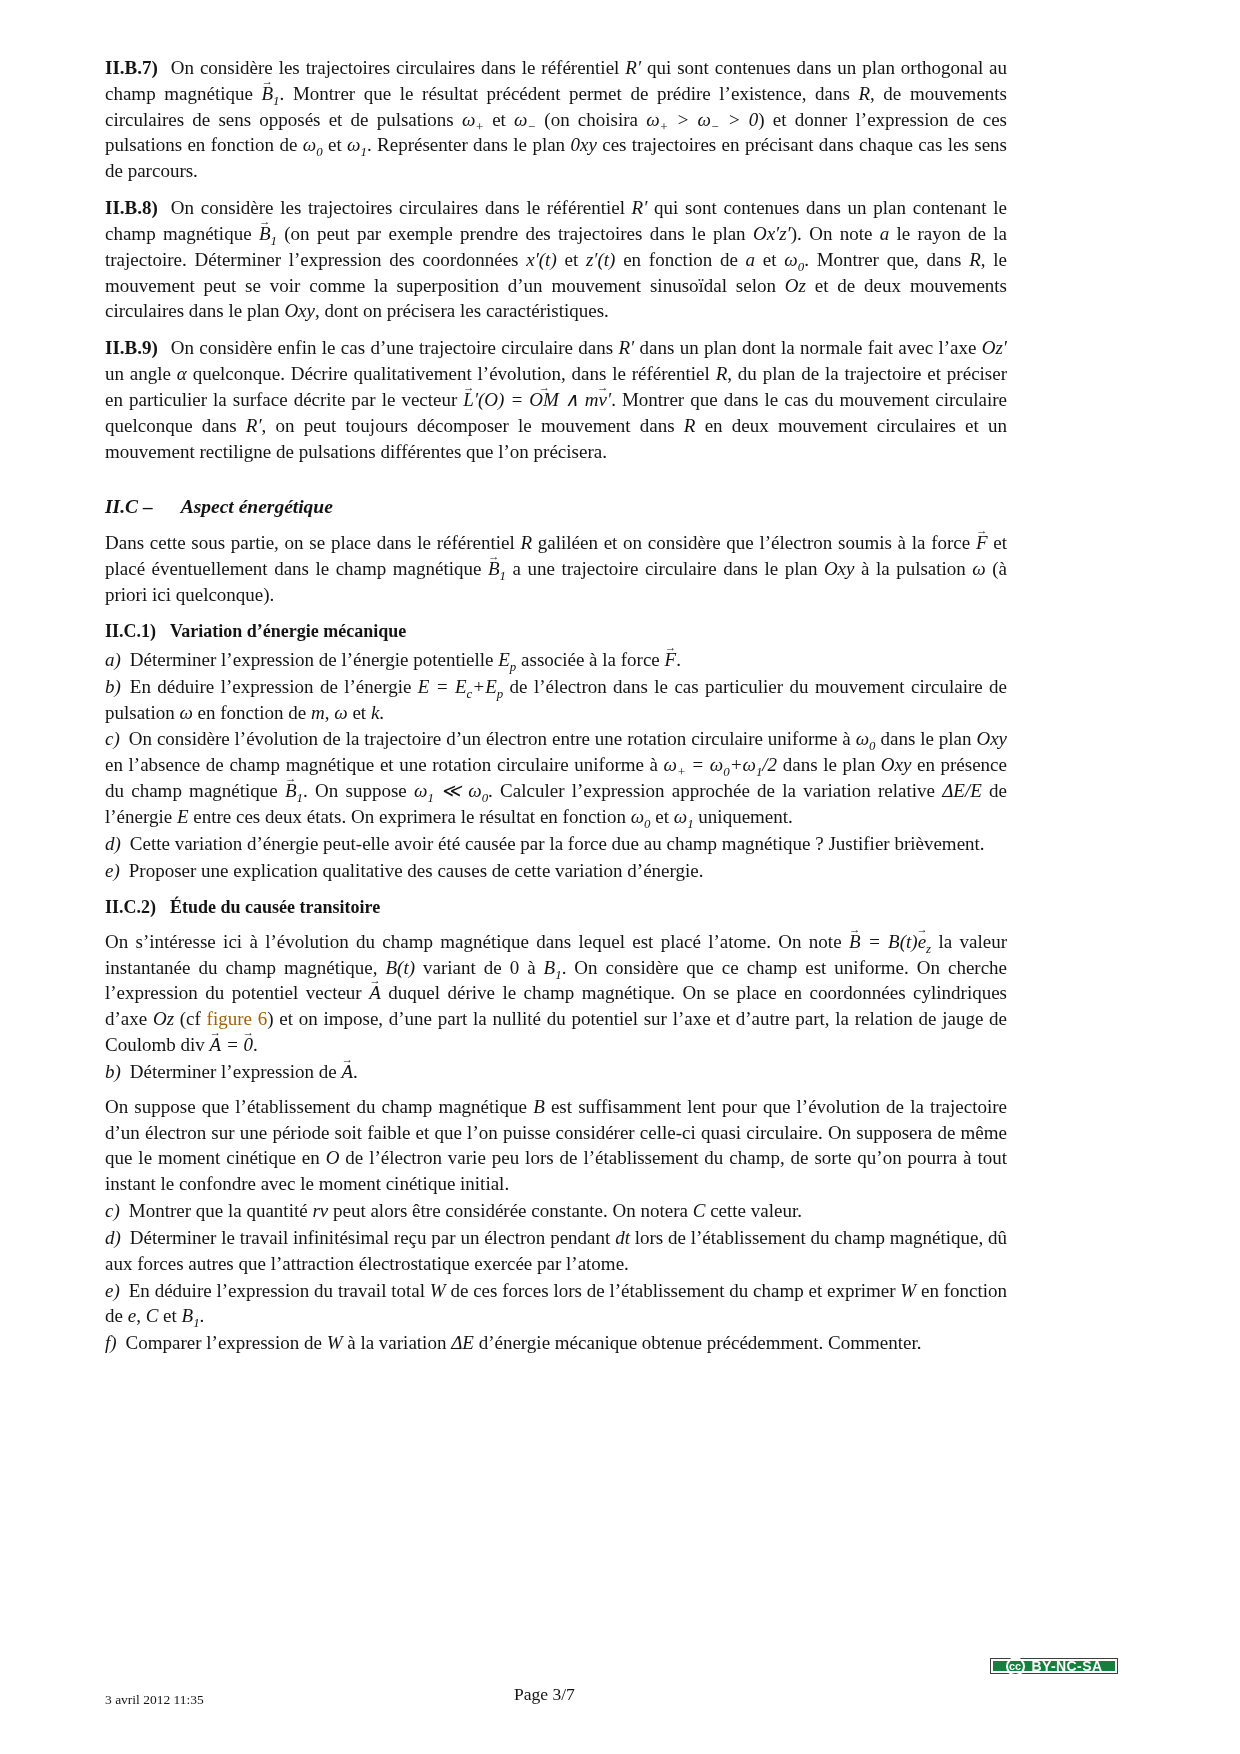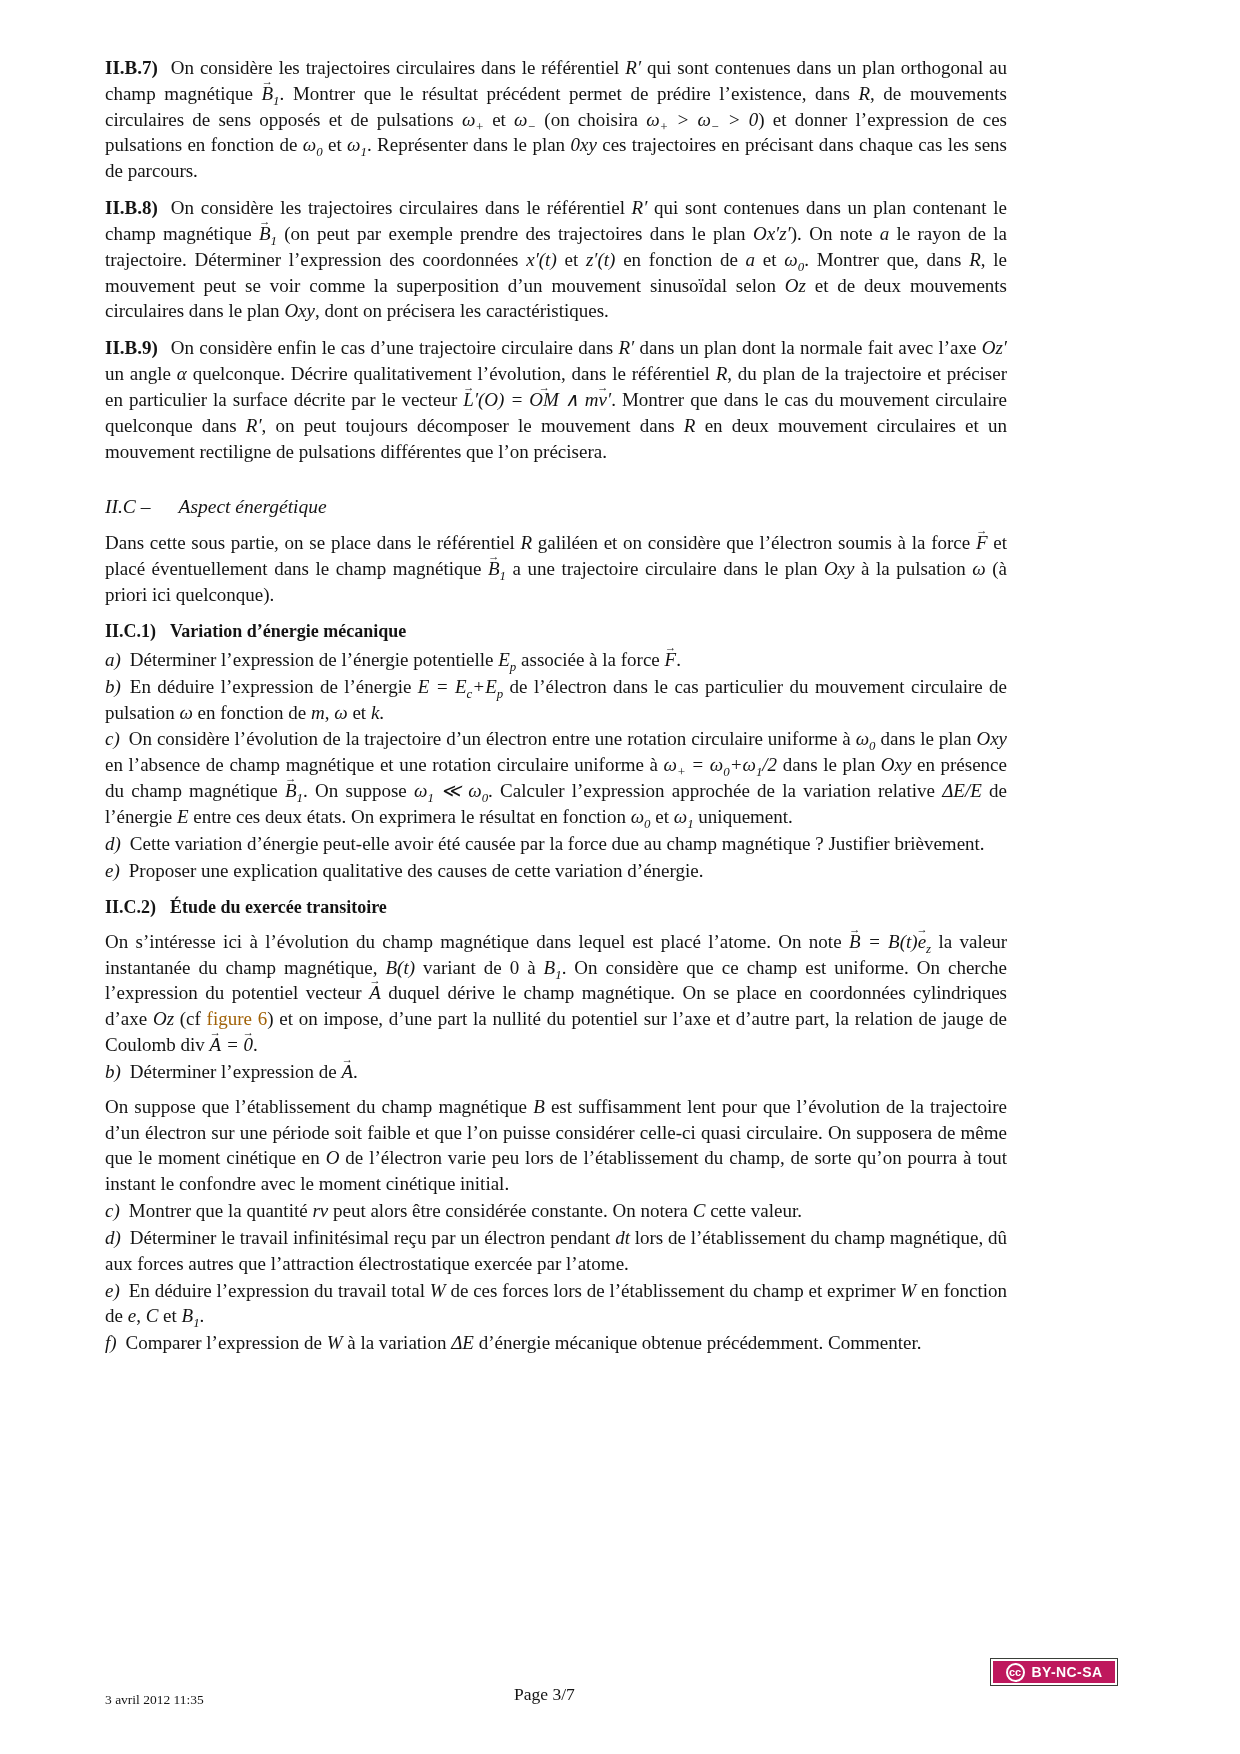--- a/index.html
+++ b/index.html
@@ -10,21 +10,21 @@
   }
   .content{
     position:absolute;left:105px;top:44px;width:902px;
   }
   .block{text-align:justify;font-size:19px;line-height:1.36;}
   .block .label{white-space:nowrap;}
 
   .question{margin-top:11px;}
   .question .label{font-weight:bold;margin-right:13px;}
 
-  .section{margin-top:30px;margin-bottom:4px;font-weight:normal;font-style:italic;font-size:19.5px;}
+  .section{margin-top:30px;margin-bottom:4px;font-weight:bold;font-style:italic;font-size:19.5px;}
   .section .label{margin-right:28px;}
 
   .subsection{margin-top:12px;margin-bottom:3px;font-weight:bold;font-size:18px;}
   .subsection .label{margin-right:14px;}
 
   .item{margin-top:1px;}
   .item .label{font-style:italic;margin-right:9px;}
 
   .para{margin-top:9px;}
 
@@ -33,22 +33,22 @@
   .vec{position:relative;display:inline-block;}
   .vec::before{
     content:"→";position:absolute;left:50%;top:-0.62em;
     transform:translateX(-50%);font-size:0.6em;font-style:normal;
   }
   .green{color:#a16207;}
 
   .footer-date{position:absolute;left:105px;top:1692px;font-size:13.5px;}
   .footer-page{position:absolute;left:0;top:1684px;width:1089px;text-align:center;font-size:17.5px;}
   .cc-badge{
-    position:absolute;left:990px;top:1658px;width:128px;height:28px;
-    background:#be185d;border:1px solid #3a3f39;box-shadow:inset 0 0 0 2px #ffffff;
+    position:absolute;left:990px;top:1658px;width:128px;height:16px;
+    background:#15803d;border:1px solid #3a3f39;box-shadow:inset 0 0 0 2px #ffffff;
     box-sizing:border-box;display:flex;align-items:center;justify-content:center;gap:7px;
     cursor:pointer;
   }
   .cc-circle{
     width:19px;height:19px;border:2px solid #ffffff;border-radius:50%;
     color:#ffffff;font:bold 11px "Liberation Sans", sans-serif;
     display:flex;align-items:center;justify-content:center;box-sizing:border-box;
   }
   .cc-text{color:#ffffff;font:bold 14px "Liberation Sans", sans-serif;letter-spacing:0.4px;}
 </style>
@@ -60,21 +60,21 @@
     <div class="block question"><span class="label">II.B.8)</span><span class="txt">On considère les trajectoires circulaires dans le référentiel <span class="mi">R′</span> qui sont contenues dans un plan contenant le champ magnétique <span class="mi"><span class="vec">B</span><sub>1</sub></span> (on peut par exemple prendre des trajectoires dans le plan <span class="mi">Ox′z′</span>). On note <span class="mi">a</span> le rayon de la trajectoire. Déterminer l’expression des coordonnées <span class="mi">x′(t)</span> et <span class="mi">z′(t)</span> en fonction de <span class="mi">a</span> et <span class="mi">ω<sub>0</sub></span>. Montrer que, dans <span class="mi">R</span>, le mouvement peut se voir comme la superposition d’un mouvement sinusoïdal selon <span class="mi">Oz</span> et de deux mouvements circulaires dans le plan <span class="mi">Oxy</span>, dont on précisera les caractéristiques.</span></div>
     <div class="block question"><span class="label">II.B.9)</span><span class="txt">On considère enfin le cas d’une trajectoire circulaire dans <span class="mi">R′</span> dans un plan dont la normale fait avec l’axe <span class="mi">Oz′</span> un angle <span class="mi">α</span> quelconque. Décrire qualitativement l’évolution, dans le référentiel <span class="mi">R</span>, du plan de la trajectoire et préciser en particulier la surface décrite par le vecteur <span class="mi"><span class="vec">L</span>′(O) = <span class="vec">OM</span> ∧ m<span class="vec">v</span>′</span>. Montrer que dans le cas du mouvement circulaire quelconque dans <span class="mi">R′</span>, on peut toujours décomposer le mouvement dans <span class="mi">R</span> en deux mouvement circulaires et un mouvement rectiligne de pulsations différentes que l’on précisera.</span></div>
     <div class="block section"><span class="label">II.C –</span><span class="title">Aspect énergétique</span></div>
     <div class="block para"><span class="txt">Dans cette sous partie, on se place dans le référentiel <span class="mi">R</span> galiléen et on considère que l’électron soumis à la force <span class="mi"><span class="vec">F</span></span> et placé éventuellement dans le champ magnétique <span class="mi"><span class="vec">B</span><sub>1</sub></span> a une trajectoire circulaire dans le plan <span class="mi">Oxy</span> à la pulsation <span class="mi">ω</span> (à priori ici quelconque).</span></div>
     <div class="block subsection"><span class="label">II.C.1)</span><span class="title">Variation d’énergie mécanique</span></div>
     <div class="block item"><span class="label">a)</span><span class="txt">Déterminer l’expression de l’énergie potentielle <span class="mi">E<sub>p</sub></span> associée à la force <span class="mi"><span class="vec">F</span></span>.</span></div>
     <div class="block item"><span class="label">b)</span><span class="txt">En déduire l’expression de l’énergie <span class="mi">E = E<sub>c</sub>+E<sub>p</sub></span> de l’électron dans le cas particulier du mouvement circulaire de pulsation <span class="mi">ω</span> en fonction de <span class="mi">m</span>, <span class="mi">ω</span> et <span class="mi">k</span>.</span></div>
     <div class="block item"><span class="label">c)</span><span class="txt">On considère l’évolution de la trajectoire d’un électron entre une rotation circulaire uniforme à <span class="mi">ω<sub>0</sub></span> dans le plan <span class="mi">Oxy</span> en l’absence de champ magnétique et une rotation circulaire uniforme à <span class="mi">ω<sub>+</sub> = ω<sub>0</sub>+ω<sub>1</sub>/2</span> dans le plan <span class="mi">Oxy</span> en présence du champ magnétique <span class="mi"><span class="vec">B</span><sub>1</sub></span>. On suppose <span class="mi">ω<sub>1</sub> ≪ ω<sub>0</sub></span>. Calculer l’expression approchée de la variation relative <span class="mi">ΔE/E</span> de l’énergie <span class="mi">E</span> entre ces deux états. On exprimera le résultat en fonction <span class="mi">ω<sub>0</sub></span> et <span class="mi">ω<sub>1</sub></span> uniquement.</span></div>
     <div class="block item"><span class="label">d)</span><span class="txt">Cette variation d’énergie peut-elle avoir été causée par la force due au champ magnétique ? Justifier brièvement.</span></div>
     <div class="block item"><span class="label">e)</span><span class="txt">Proposer une explication qualitative des causes de cette variation d’énergie.</span></div>
-    <div class="block subsection"><span class="label">II.C.2)</span><span class="title">Étude du exercée transitoire</span></div>
+    <div class="block subsection"><span class="label">II.C.2)</span><span class="title">Étude du causée transitoire</span></div>
     <div class="block para"><span class="txt">On s’intéresse ici à l’évolution du champ magnétique dans lequel est placé l’atome. On note <span class="mi"><span class="vec">B</span> = B(t)<span class="vec">e</span><sub>z</sub></span> la valeur instantanée du champ magnétique, <span class="mi">B(t)</span> variant de 0 à <span class="mi">B<sub>1</sub></span>. On considère que ce champ est uniforme. On cherche l’expression du potentiel vecteur <span class="mi"><span class="vec">A</span></span> duquel dérive le champ magnétique. On se place en coordonnées cylindriques d’axe <span class="mi">Oz</span> (cf <span class="green">figure 6</span>) et on impose, d’une part la nullité du potentiel sur l’axe et d’autre part, la relation de jauge de Coulomb div <span class="mi"><span class="vec">A</span> = <span class="vec">0</span></span>.</span></div>
     <div class="block item"><span class="label">b)</span><span class="txt">Déterminer l’expression de <span class="mi"><span class="vec">A</span></span>.</span></div>
     <div class="block para"><span class="txt">On suppose que l’établissement du champ magnétique <span class="mi">B</span> est suffisamment lent pour que l’évolution de la trajectoire d’un électron sur une période soit faible et que l’on puisse considérer celle-ci quasi circulaire. On supposera de même que le moment cinétique en <span class="mi">O</span> de l’électron varie peu lors de l’établissement du champ, de sorte qu’on pourra à tout instant le confondre avec le moment cinétique initial.</span></div>
     <div class="block item"><span class="label">c)</span><span class="txt">Montrer que la quantité <span class="mi">rv</span> peut alors être considérée constante. On notera <span class="mi">C</span> cette valeur.</span></div>
     <div class="block item"><span class="label">d)</span><span class="txt">Déterminer le travail infinitésimal reçu par un électron pendant <span class="mi">dt</span> lors de l’établissement du champ magnétique, dû aux forces autres que l’attraction électrostatique exercée par l’atome.</span></div>
     <div class="block item"><span class="label">e)</span><span class="txt">En déduire l’expression du travail total <span class="mi">W</span> de ces forces lors de l’établissement du champ et exprimer <span class="mi">W</span> en fonction de <span class="mi">e</span>, <span class="mi">C</span> et <span class="mi">B<sub>1</sub></span>.</span></div>
     <div class="block item"><span class="label">f)</span><span class="txt">Comparer l’expression de <span class="mi">W</span> à la variation <span class="mi">ΔE</span> d’énergie mécanique obtenue précédemment. Commenter.</span></div>
   </main>
 
 <span class="footer-date">3 avril 2012 11:35</span>

